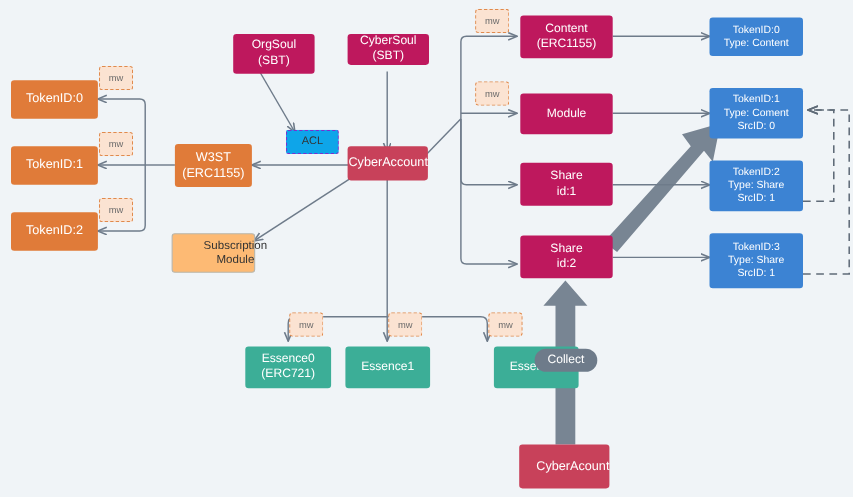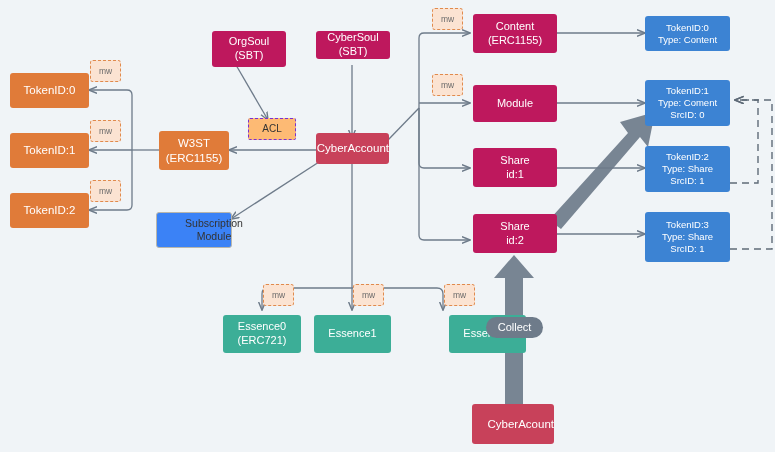--- a/index.html
+++ b/index.html
@@ -33,23 +33,23 @@
   
   .n-purple{background:#be185d;color:#ffffff;font-size:11px;}
   
   .n-red{background:#c8415a;color:#ffffff;font-size:11.5px;align-items:flex-end;}
   
   .n-blue{background:#be185d;color:#ffffff;font-size:11px;}
   .n-blue-small{background:#3c83d3;color:#ffffff;font-size:9.5px;}
   
   .n-teal{background:#3cae97;color:#ffffff;font-size:11px;}
   
-  .n-beige{background:#3b82f6;color:#333333;font-size:10.5px;border:1px solid #b9b6ab;padding-left:40px;}
-  
-  .n-acl{background:#fdba74;color:#333333;font-size:10px;border:1.6px dashed #7a2fd0;border-radius:2px;}
+  .n-beige{background:#fdba74;color:#333333;font-size:10.5px;border:1px solid #b9b6ab;padding-left:40px;}
+  
+  .n-acl{background:#0ea5e9;color:#333333;font-size:10px;border:1.6px dashed #7a2fd0;border-radius:2px;margin-left:12px;}
   
   .n-mw{
     background:#fbe3d2;color:#6b6b6b;font-size:8.5px;
     border:1.4px dashed #e08a4d;border-radius:3px;
   }
   
   .n-pill{
     background:#6e7b8a;color:#ffffff;font-size:11px;
     border-radius:11px;z-index:6;
   }

